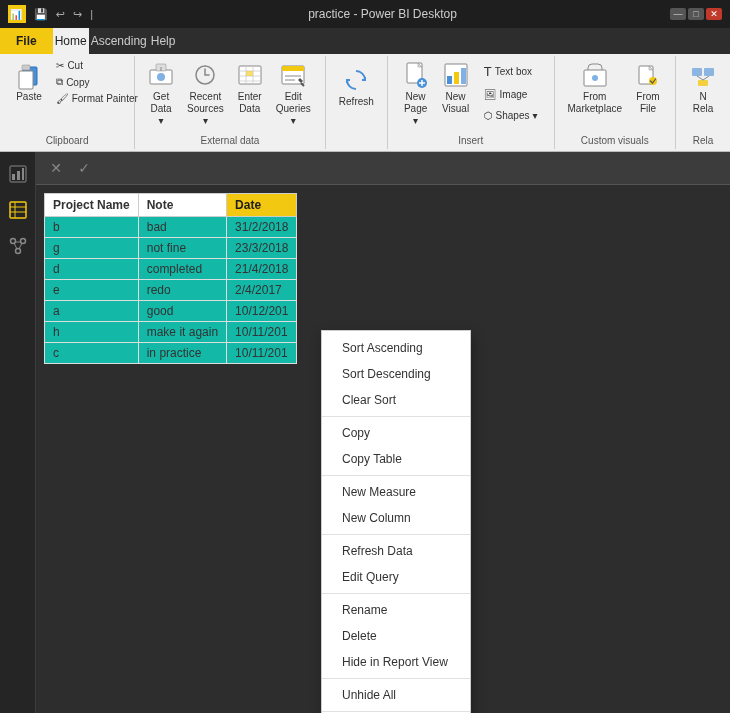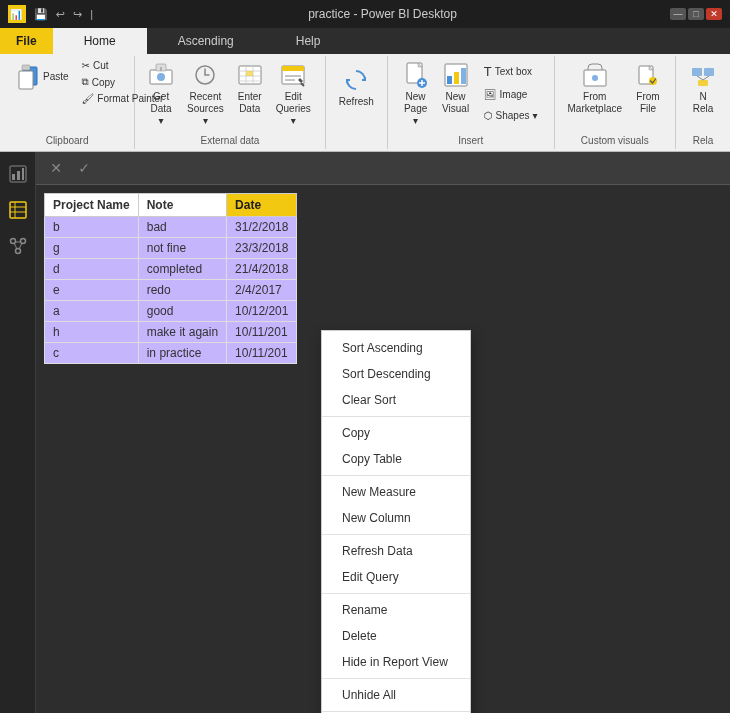--- a/index.html
+++ b/index.html
@@ -22,21 +22,21 @@
     .title-bar .title-text { flex: 1; text-align: center; font-size: 12px; color: #ccc; }
     .title-bar .win-buttons { display: flex; gap: 2px; }
     .title-bar .win-btn { width: 16px; height: 12px; border-radius: 2px; display: flex; align-items: center; justify-content: center; font-size: 9px; cursor: pointer; }
     .title-bar .win-min { background: #555; color: #ccc; }
     .title-bar .win-max { background: #555; color: #ccc; }
     .title-bar .win-close { background: #c0392b; color: #fff; }
 
     
     .ribbon-tabs { display: flex; background: #2d2d2d; }
     .ribbon-tab {
-      padding: 6px 31px;
+      padding: 6px 2px;
       font-size: 12px;
       cursor: pointer;
       color: #ccc;
     }
     .ribbon-tab.file-tab {
       background: #f2c811;
       color: #1e1e1e;
       font-weight: bold;
       padding: 6px 16px;
     }
@@ -108,21 +108,21 @@
       justify-content: center;
       font-size: 18px;
     }
 
     .ribbon-btn-label { font-size: 10px; color: #333; line-height: 1.2; }
 
     
     .clipboard-group { min-width: 80px; }
     .paste-btn {
       display: flex;
-      flex-direction: row;
+      flex-direction: column;
       align-items: center;
       padding: 4px 6px;
       cursor: pointer;
       border: 1px solid transparent;
       border-radius: 2px;
       font-size: 10px;
       color: #333;
       justify-content: center;
     }
     .small-btns { display: flex; flex-direction: column; gap: 1px; }
@@ -198,21 +198,21 @@
       font-size: 14px;
       border-radius: 2px;
     }
 
     
     .data-table-container {
       padding: 8px;
     }
     .data-table {
       border-collapse: collapse;
-      background: #c4b5fd;
+      background: #14b8a6;
       font-size: 12px;
     }
     .data-table th {
       background: #fff;
       border: 1px solid #ccc;
       padding: 4px 8px;
       text-align: left;
       font-weight: 600;
       color: #333;
       cursor: pointer;

